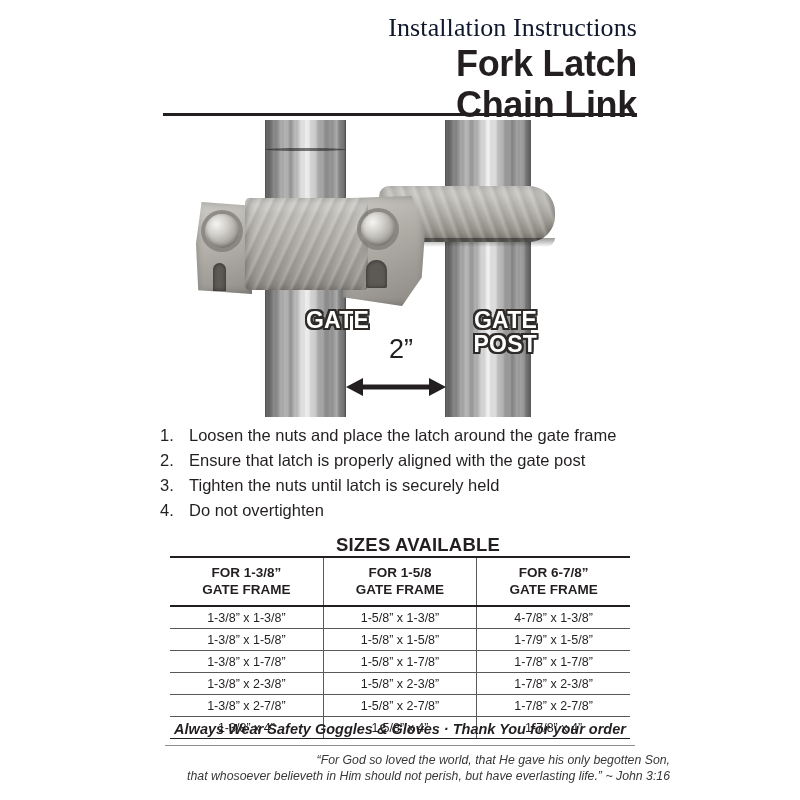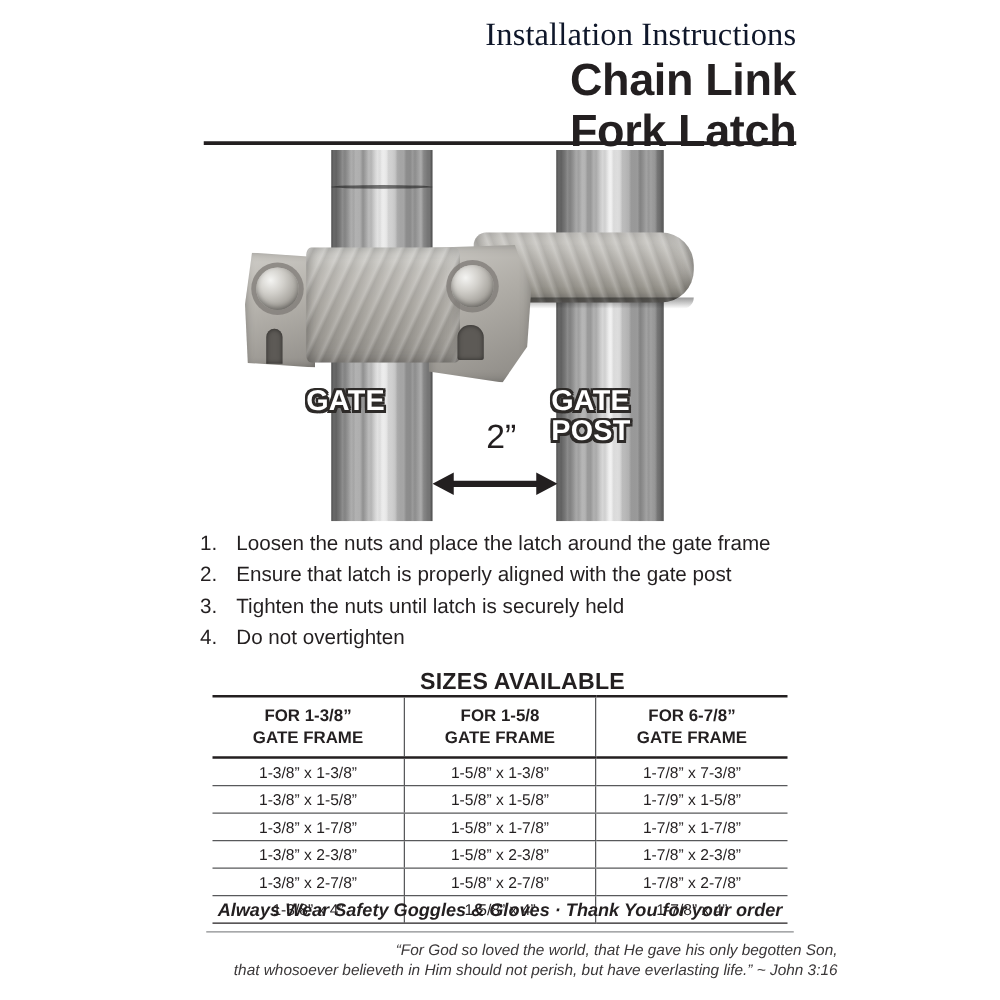--- a/index.html
+++ b/index.html
@@ -226,21 +226,21 @@
     border-radius: 0 0 20px 20px;
   }
 
   
   .photo-label {
     position: absolute;
     color: #ffffff;
     font-weight: 700;
     font-size: 23px;
     line-height: 1.06;
-    text-align: left;
+    text-align: right;
     letter-spacing: .2px;
     text-shadow:
       -2px -2px 0 #2d2a28,  2px -2px 0 #2d2a28,
       -2px  2px 0 #2d2a28,  2px  2px 0 #2d2a28,
        0px -2px 0 #2d2a28,  0px  2px 0 #2d2a28,
       -2px  0px 0 #2d2a28,  2px  0px 0 #2d2a28;
   }
   .label-frame { left: 62px;  top: 188px; width: 124px; }
   .label-post  { left: 258px; top: 188px; width: 96px; }
 
@@ -365,22 +365,22 @@
   }
 </style>
 </head>
 <body>
 
 <div class="page">
 
   <div class="header">
     <div class="header-kicker">Installation Instructions</div>
     <div class="header-title">
+      <div>Fork Latch</div>
       <div>Chain Link</div>
-      <div>Fork Latch</div>
     </div>
   </div>
   <div class="header-rule"></div>
 
   <div class="photo">
     <div class="pipe pipe-frame"></div>
     <div class="pipe pipe-post"></div>
     <div class="pipe-seam"></div>
 
     <div class="fork-arm"></div>
@@ -444,21 +444,21 @@
         <th>
           <div>FOR 6-7/8”</div>
           <div>GATE FRAME</div>
         </th>
       </tr>
     </thead>
     <tbody>
       <tr>
         <td>1-3/8” x 1-3/8”</td>
         <td>1-5/8” x 1-3/8”</td>
-        <td>1-7/8” x 7-3/8”</td>
+        <td>4-7/8” x 1-3/8”</td>
       </tr>
       <tr>
         <td>1-3/8” x 1-5/8”</td>
         <td>1-5/8” x 1-5/8”</td>
         <td>1-7/9” x 1-5/8”</td>
       </tr>
       <tr>
         <td>1-3/8” x 1-7/8”</td>
         <td>1-5/8” x 1-7/8”</td>
         <td>1-7/8” x 1-7/8”</td>

